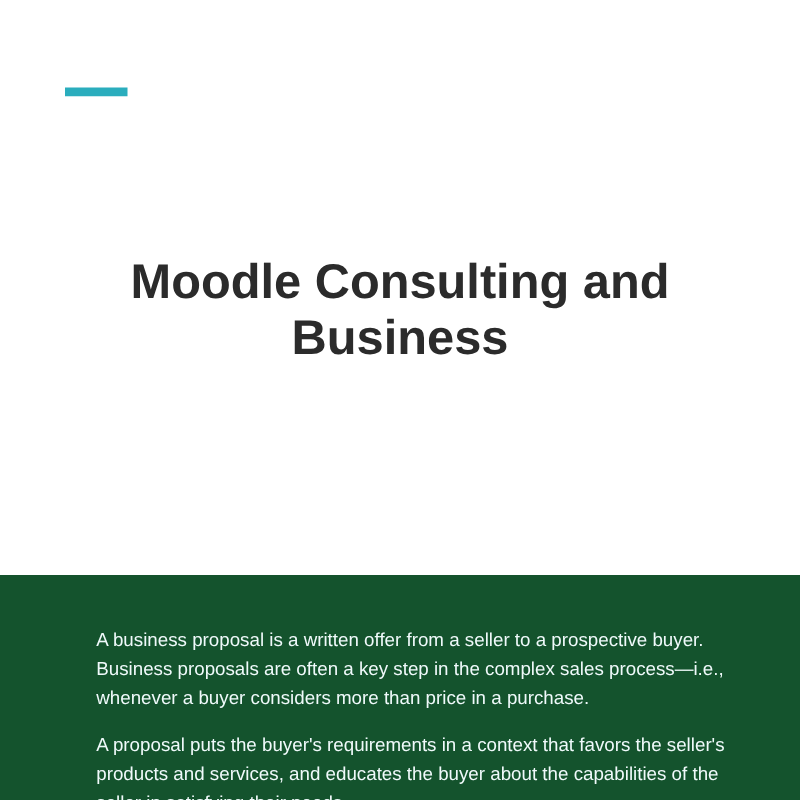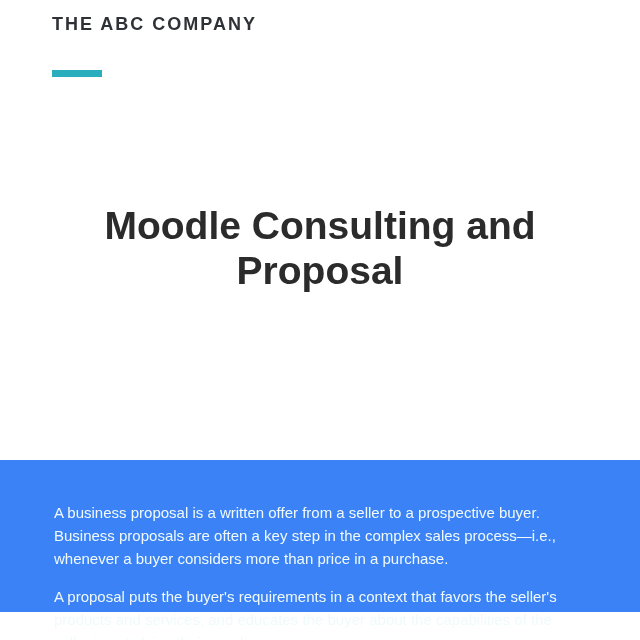--- a/index.html
+++ b/index.html
@@ -48,45 +48,44 @@
     left: 52px; top: 404px;
     font-size: 17px;
     font-weight: bold;
     letter-spacing: 1.2px;
     color: #2e3135;
     line-height: 24px;
   }
   .teal-banner {
     position: absolute;
     left: 0; top: 460px;
-    width: 640px; height: 152px;
-    background: #3b82f6;
-    padding: 41px 50px 0 54px;
+    width: 640px; height: 180px;
+    background: #14532d;
+    padding: 41px 50px 0 77px;
   }
   .teal-banner p {
     width: 530px;
     font-size: 15px;
     line-height: 23px;
     color: #f0fafb;
     font-weight: normal;
   }
   .teal-banner p + p { margin-top: 15px; }
 </style>
 </head>
 <body>
 
 <div class="page">
 
-  <div class="brand">THE ABC COMPANY</div>
 
   <div class="accent-dash"></div>
 
   <h1 class="title">
     <span class="line">Moodle Consulting and</span>
-    <span class="line">Proposal</span>
+    <span class="line">Business</span>
   </h1>
 
 
   <div class="teal-banner">
     <p>A business proposal is a written offer from a seller to a prospective buyer. Business proposals are often a key step in the complex sales process—i.e., whenever a buyer considers more than price in a purchase.</p>
     <p>A proposal puts the buyer's requirements in a context that favors the seller's products and services, and educates the buyer about the capabilities of the seller in satisfying their needs.</p>
   </div>
 
 </div>
 

